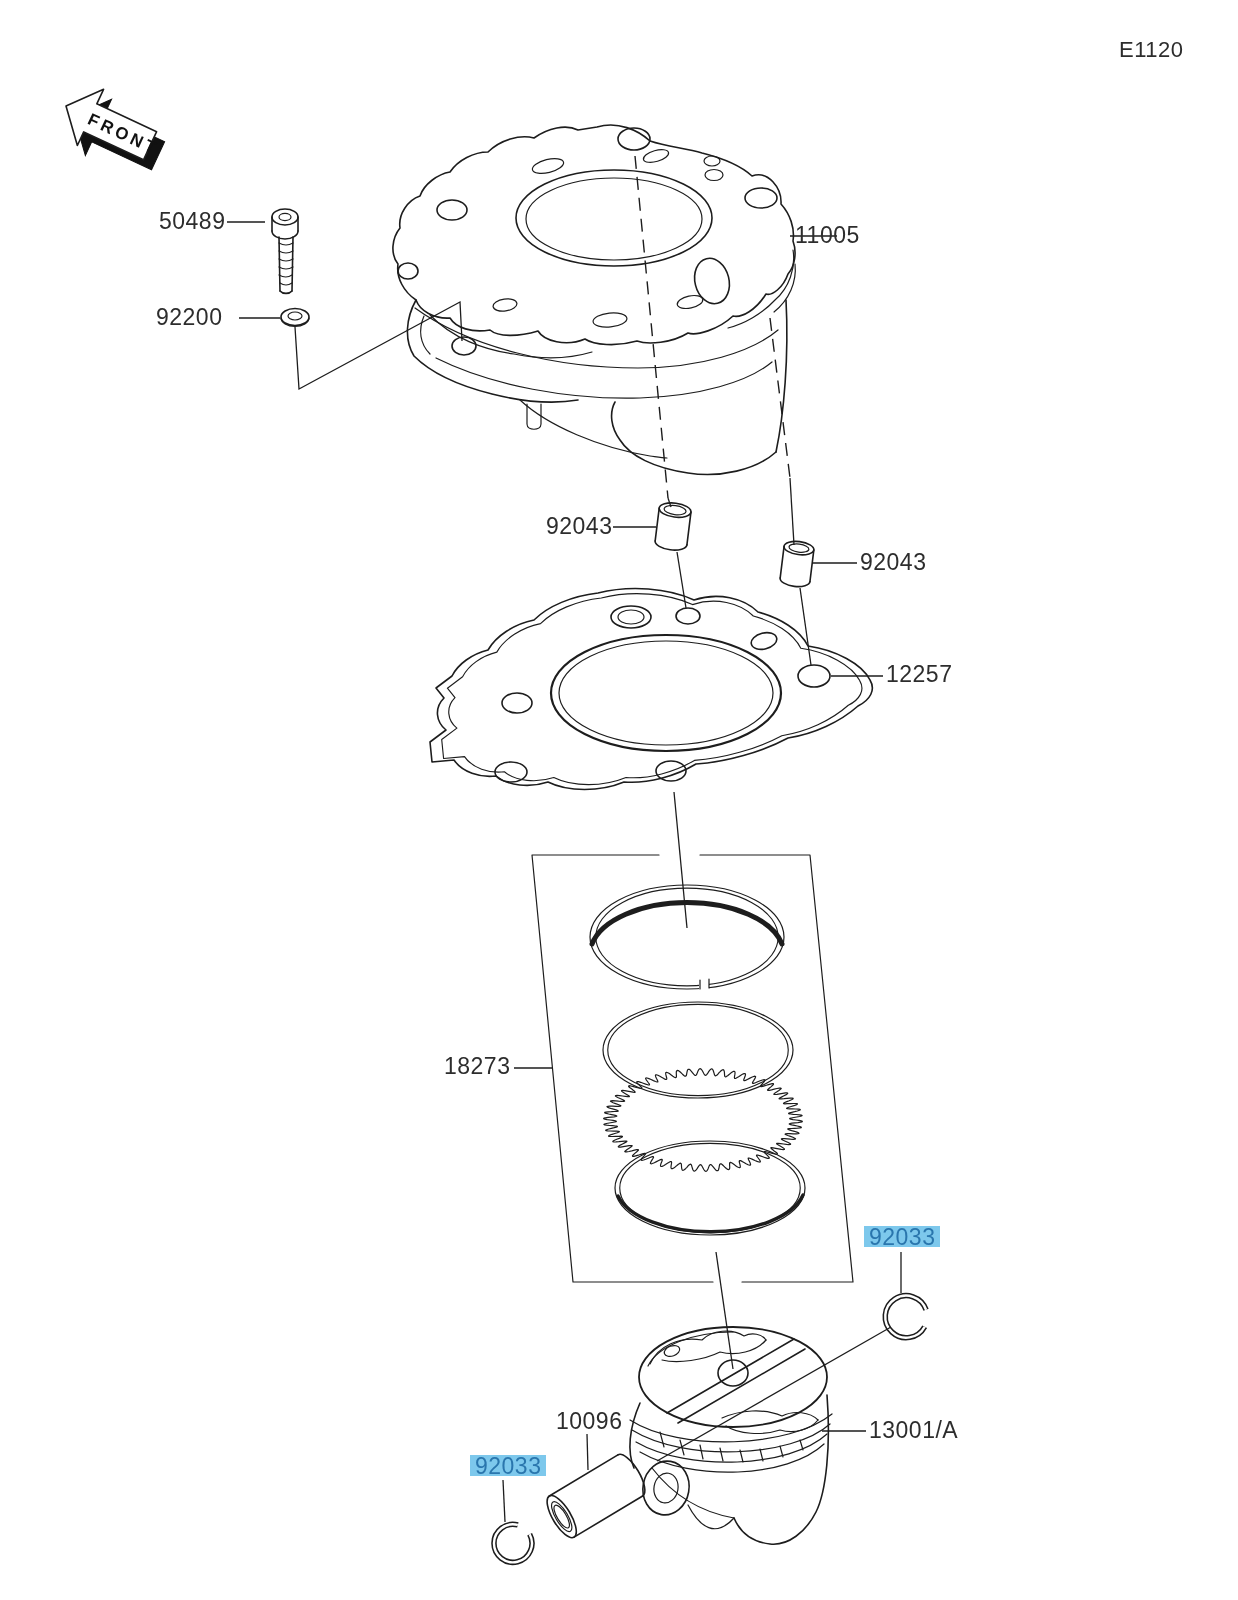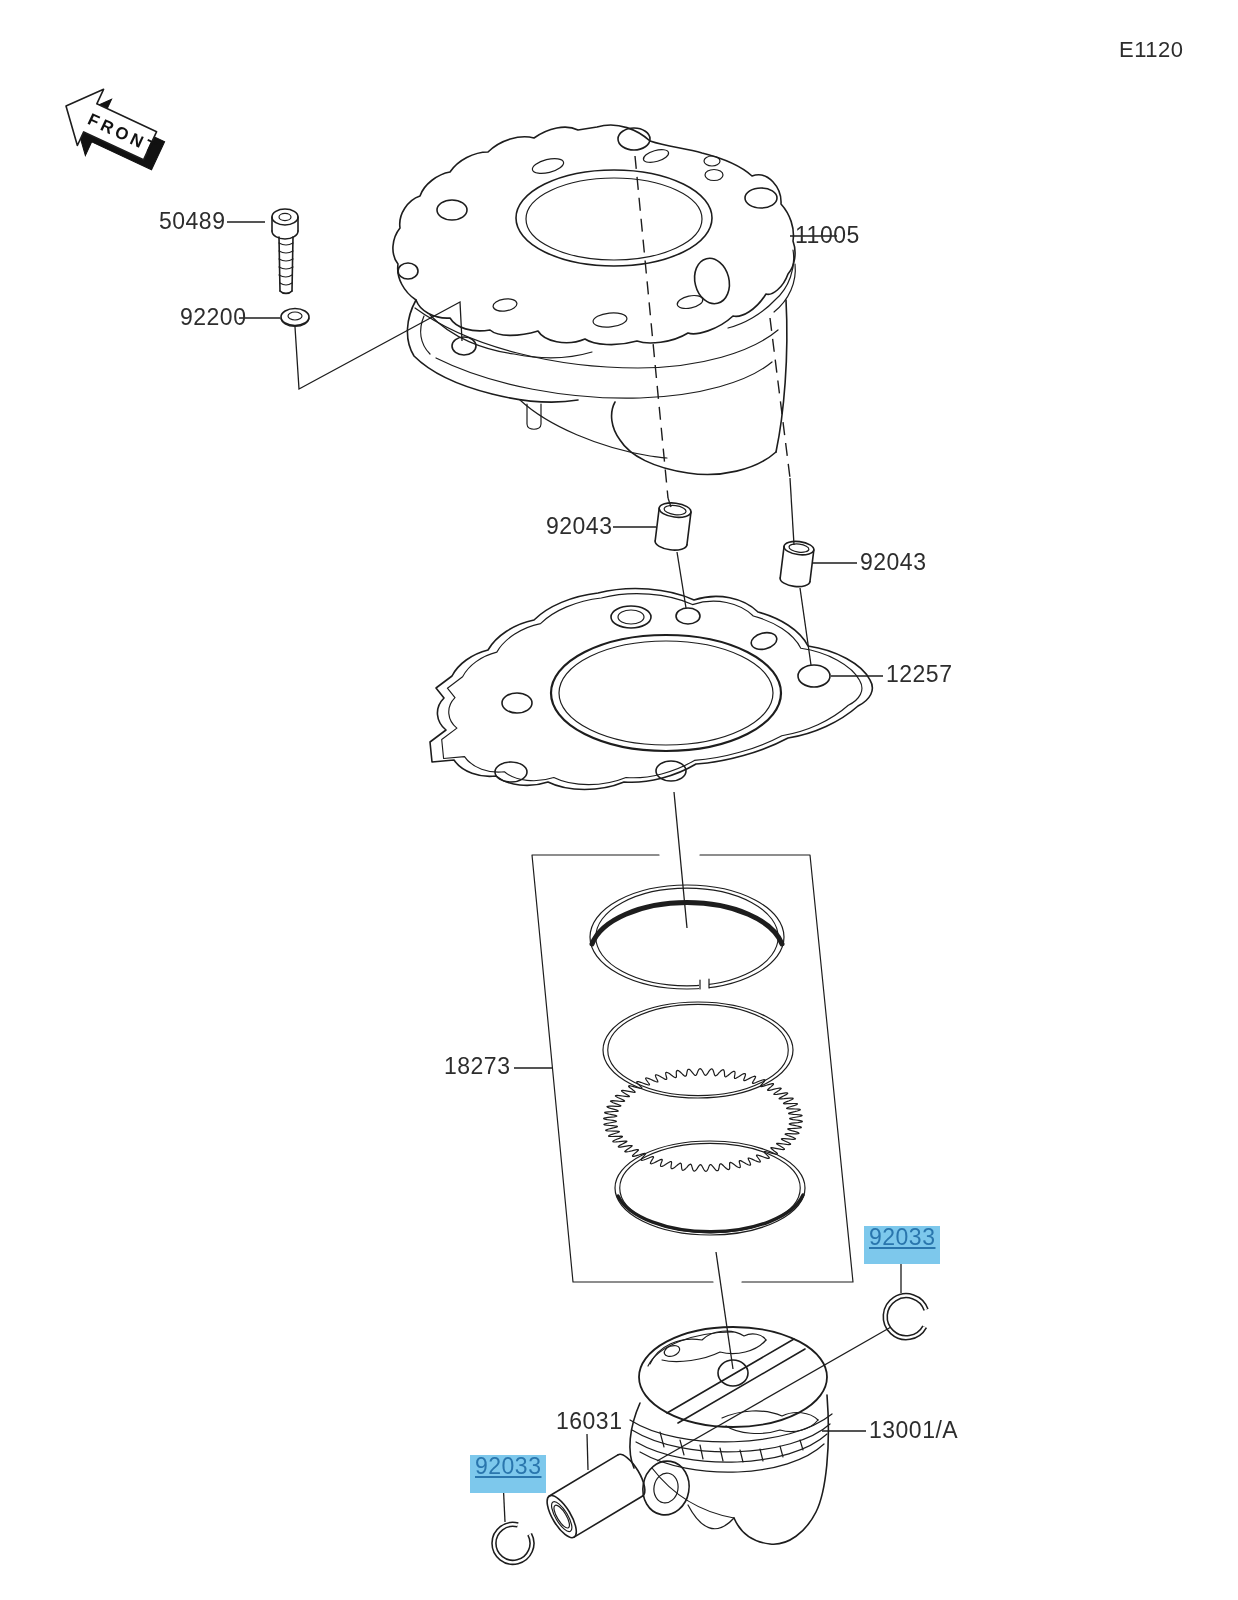--- a/index.html
+++ b/index.html
@@ -9,23 +9,22 @@
   }
   .stage svg.artwork { position:absolute; left:0; top:0; }
   .plabel {
     position:absolute; font-size:23px; line-height:23px; color:#2d2d2d;
     letter-spacing:0.5px; white-space:nowrap;
   }
   .code { font-size:22px; color:#2d2d2d; }
   .hl {
     background: var(--hl-bg, #7dc8ec);
     color: var(--hl-text, #2a76ad);
-    padding:1px 5px 17px 5px;
+    padding:1px 5px 0 5px;
     line-height:20px;
-    text-decoration:underline;
   }
   svg .ln   { stroke:#1d1d1d; fill:none; stroke-width:1.6; stroke-linecap:round; stroke-linejoin:round; }
   svg .thin { stroke-width:1.2; }
   svg .ldr  { stroke:#1d1d1d; fill:none; stroke-width:1.3; }
   svg .dash { stroke:#1d1d1d; fill:none; stroke-width:1.4; stroke-dasharray:13 8; }
   svg .wfill{ fill:#ffffff; }
   svg .blk  { fill:#111111; stroke:#111111; }
   svg .wire { stroke:#1d1d1d; fill:none; stroke-width:5.5; }
   svg .wirein { stroke:#ffffff; fill:none; stroke-width:2.4; }
   svg text.front-word { font-family:"Liberation Sans",sans-serif; font-weight:bold; font-size:17px; letter-spacing:3.5px; fill:#111; stroke:none; }
@@ -269,32 +268,32 @@
       <path d="M503,1480 L505,1522"></path>
       <path d="M587,1434 L588,1470"></path>
       <path d="M822,1431 L866,1431"></path>
     </g>
   </svg>
 
   <div class="plabel code" style="left:1119px; top:38px;">E1120</div>
 
   <div class="plabel" style="left:159px; top:210px;">50489</div>
 
-  <div class="plabel" style="left:180px; top:306px;">92200</div>
+  <div class="plabel" style="left:156px; top:306px;">92200</div>
 
   <div class="plabel" style="left:795px; top:224px;">11005</div>
 
   <div class="plabel" style="left:546px; top:515px;">92043</div>
 
   <div class="plabel" style="left:860px; top:551px;">92043</div>
 
   <div class="plabel" style="left:886px; top:663px;">12257</div>
 
   <div class="plabel" style="left:444px; top:1055px;">18273</div>
 
   <div class="plabel hl" style="left:864px; top:1226px;">92033</div>
 
   <div class="plabel hl" style="left:470px; top:1455px;">92033</div>
 
-  <div class="plabel" style="left:556px; top:1410px;">16031</div>
+  <div class="plabel" style="left:556px; top:1410px;">10096</div>
 
   <div class="plabel" style="left:869px; top:1419px;text-align:center;">13001/A</div>
 </div>
 
 </body></html>

